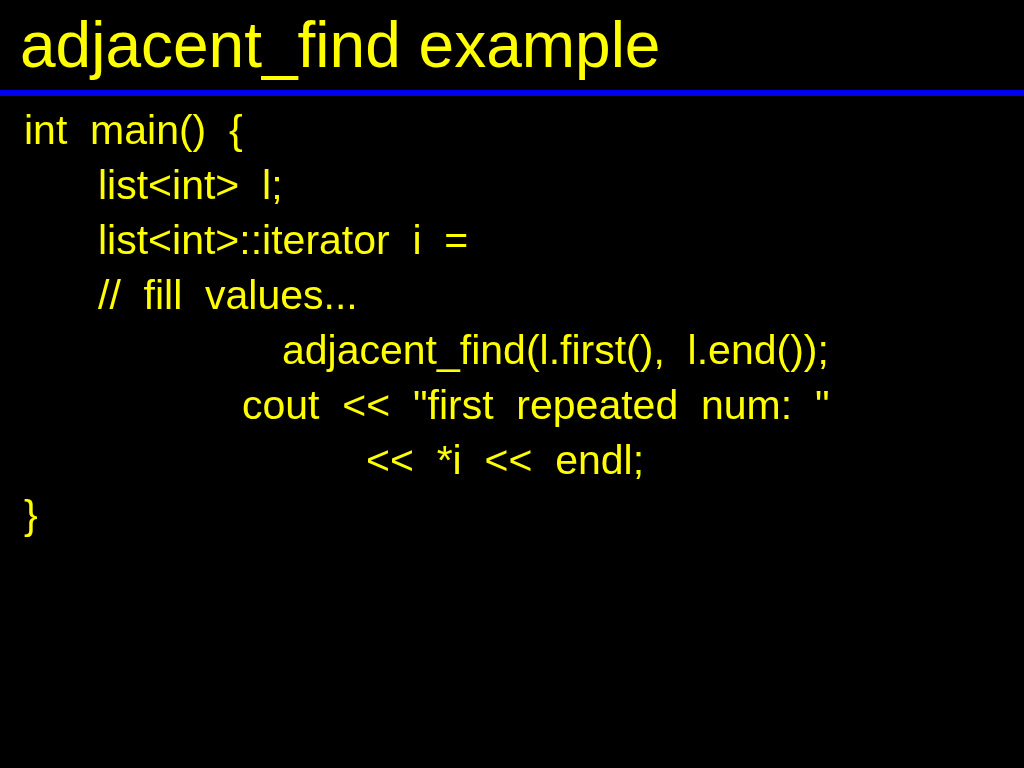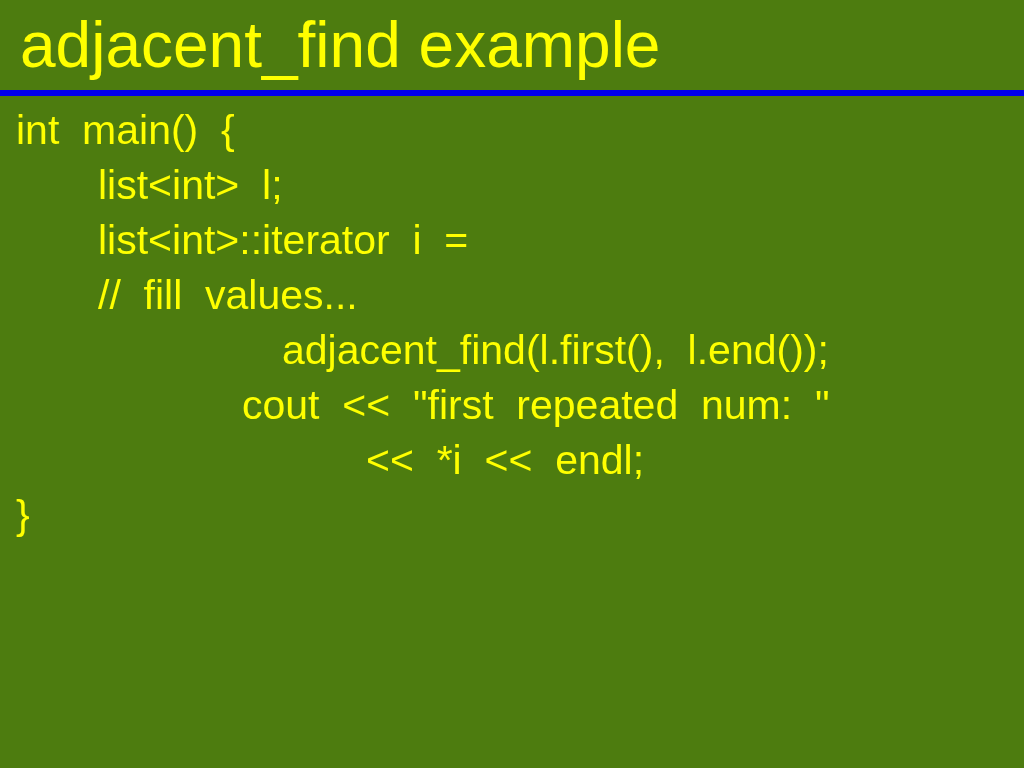--- a/index.html
+++ b/index.html
@@ -5,21 +5,21 @@
 <style>
   html, body {
     margin: 0;
     padding: 0;
     background: #000080;
   }
   #slide {
     position: relative;
     width: 1024px;
     height: 768px;
-    background: #4d7c0f;
+    background: #000000;
     overflow: hidden;
     font-family: "Liberation Sans", sans-serif;
   }
   #slide-title {
     position: absolute;
     left: 20px;
     top: 6px;
     color: #FFFF00;
     font-size: 64px;
     line-height: 78px;
@@ -45,21 +45,21 @@
     line-height: 55px;
   }
   .code-line {
     white-space: pre;
     height: 55px;
     color: #FFFF00;
     font-size: 41px;
     line-height: 55px;
     font-family: "Liberation Sans", sans-serif;
   }
-  .ind-0 { padding-left: 16px; }
+  .ind-0 { padding-left: 24px; }
   .ind-1 { padding-left: 98px; }
   .ind-2 { padding-left: 242px; }
   .ind-3 { padding-left: 282px; }
   .ind-4 { padding-left: 366px; }
 </style>
 </head>
 <body>
 
 <div id="slide">
 

